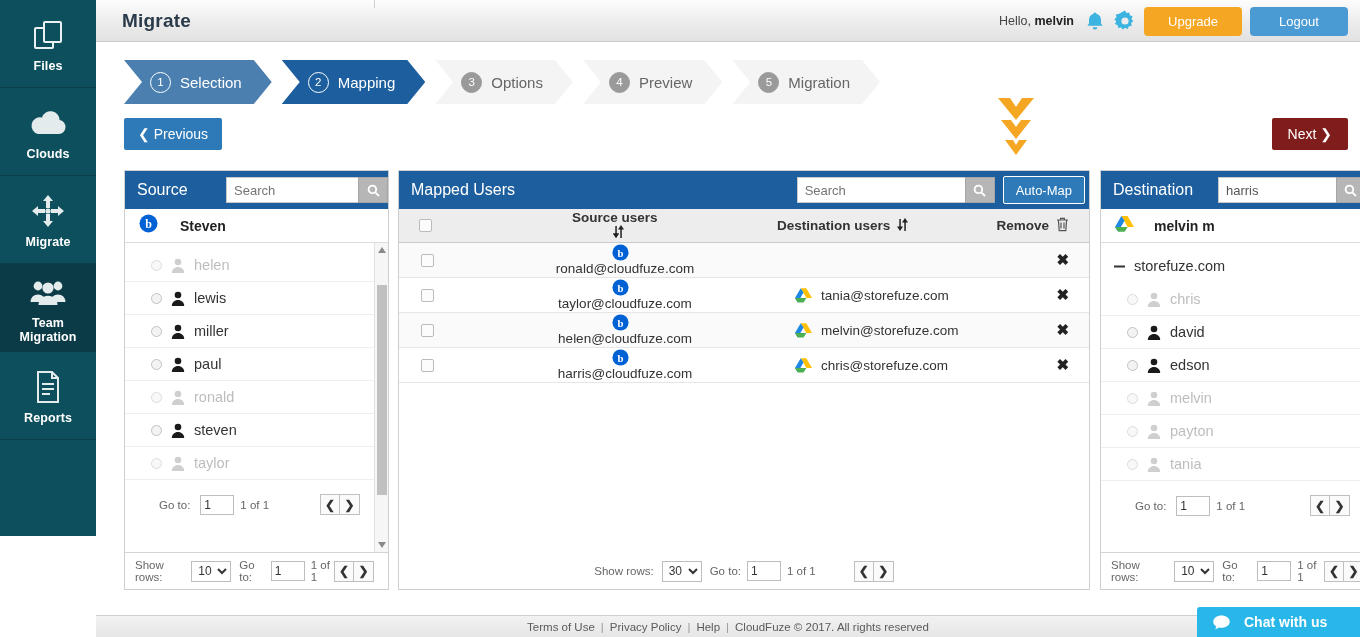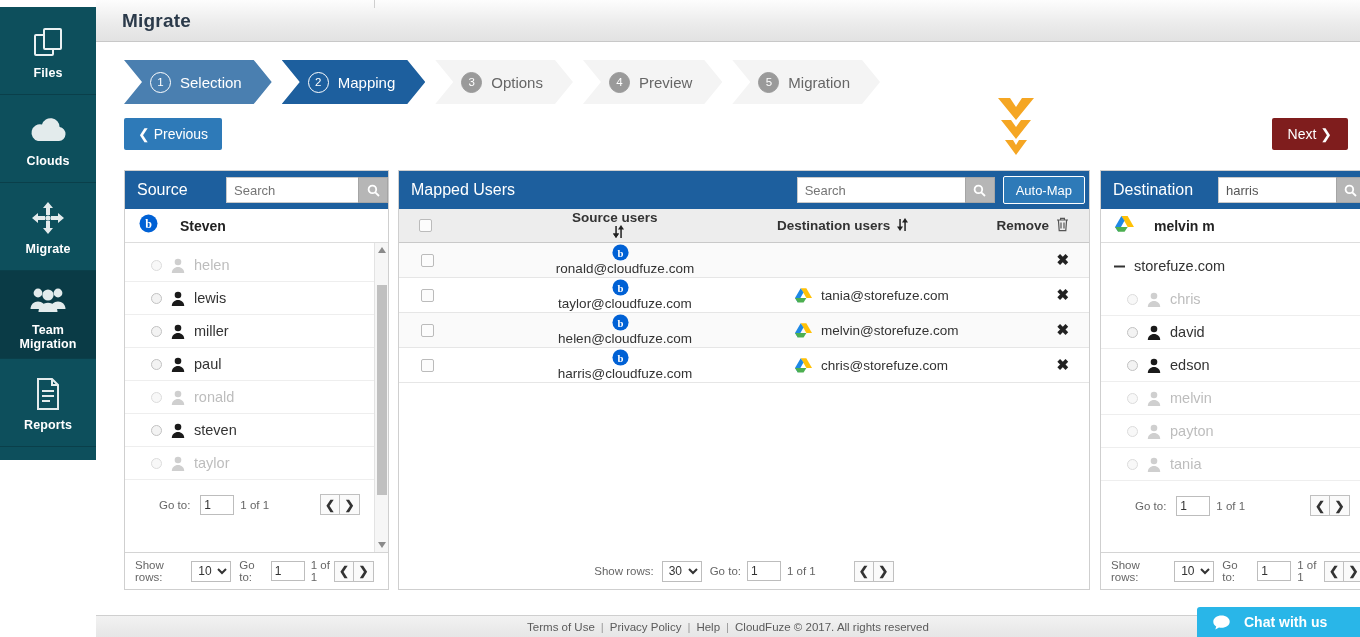--- a/index.html
+++ b/index.html
@@ -6,23 +6,22 @@
   html, body {
     width: 1360px; height: 637px;
     font-family: "Liberation Sans", sans-serif;
     background: #ffffff;
     overflow: hidden;
   }
   #app { position: relative; width: 1360px; height: 637px; background:#fff; }
 
   
   .sidebar {
-    position: absolute; left: 0; top: 0; width: 96px; height: 453px;
+    position: absolute; left: 0; top: 0; width: 96px; height: 536px;
     background: #0d4f5c;
-    margin-top: 7px;
   }
   .side-item {
     position: relative; width: 96px; height: 88px;
     border-bottom: 1px solid #0a4personally;
     border-bottom: 1px solid #0a3f4a;
     display: flex; flex-direction: column;
     align-items: center; justify-content: center;
     color: #ffffff; cursor: pointer;
   }
   .side-item.active { background: #0a3b46; }
@@ -328,20 +327,37 @@
         </svg>
       </span>
       <span class="side-label">Reports</span>
     </div>
   </div>
 
   <div class="main">
 
     <div class="topbar">
       <div class="app-title">Migrate</div>
+      <div class="topbar-right">
+        <span class="hello"><span>Hello, </span><b>melvin</b></span>
+        <span class="bell">
+          <svg width="22" height="22" viewBox="0 0 22 22" fill="#3cb3e0">
+            <path d="M11 2.4 a1.6 1.6 0 0 1 1.6 1.6 c3 .7 4.4 3 4.4 6 v3.4 l1.6 2.4 h-15.2 l1.6-2.4 V10 c0-3 1.4-5.3 4.4-6 A1.6 1.6 0 0 1 11 2.4 z"></path>
+            <path d="M8.6 17.2 h4.8 a2.4 2.4 0 0 1-4.8 0 z"></path>
+          </svg>
+        </span>
+        <span class="gear">
+          <svg width="22" height="22" viewBox="0 0 22 22" fill="#3cb3e0">
+            <path d="M11 0.6 l1.5 2.5 2.8-.7 .5 2.9 2.8 .9 -1.2 2.7 1.9 2.1 -2.2 1.9 .7 2.8 -2.9 .5 -1.2 2.7 -2.7-1.2 -2.1 1.9 -1.9-2.2 -2.8 .7 -.5-2.9 -2.7-1.2 1.2-2.7 -1.9-2.1 2.2-1.9 -.7-2.8 2.9-.5 z"></path>
+            <circle cx="11" cy="11" r="3.6" fill="#ececec"></circle>
+          </svg>
+        </span>
+        <button class="btn-upgrade">Upgrade</button>
+        <button class="btn-logout">Logout</button>
+      </div>
     </div>
     <div class="topline"></div>
 
     <div class="steps">
       <div class="step done">
         <span class="step-num">1</span>
         <span class="step-label">Selection</span>
       </div>
       <div class="step current">
         <span class="step-num">2</span>

